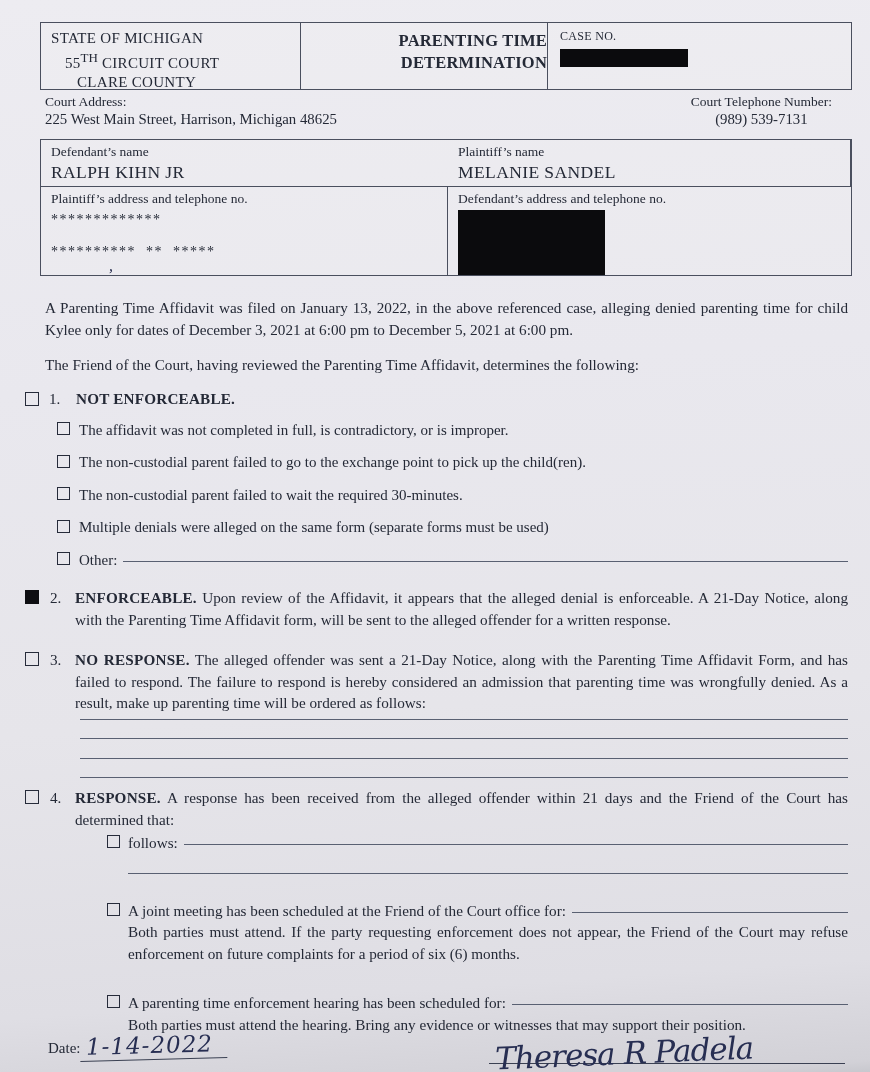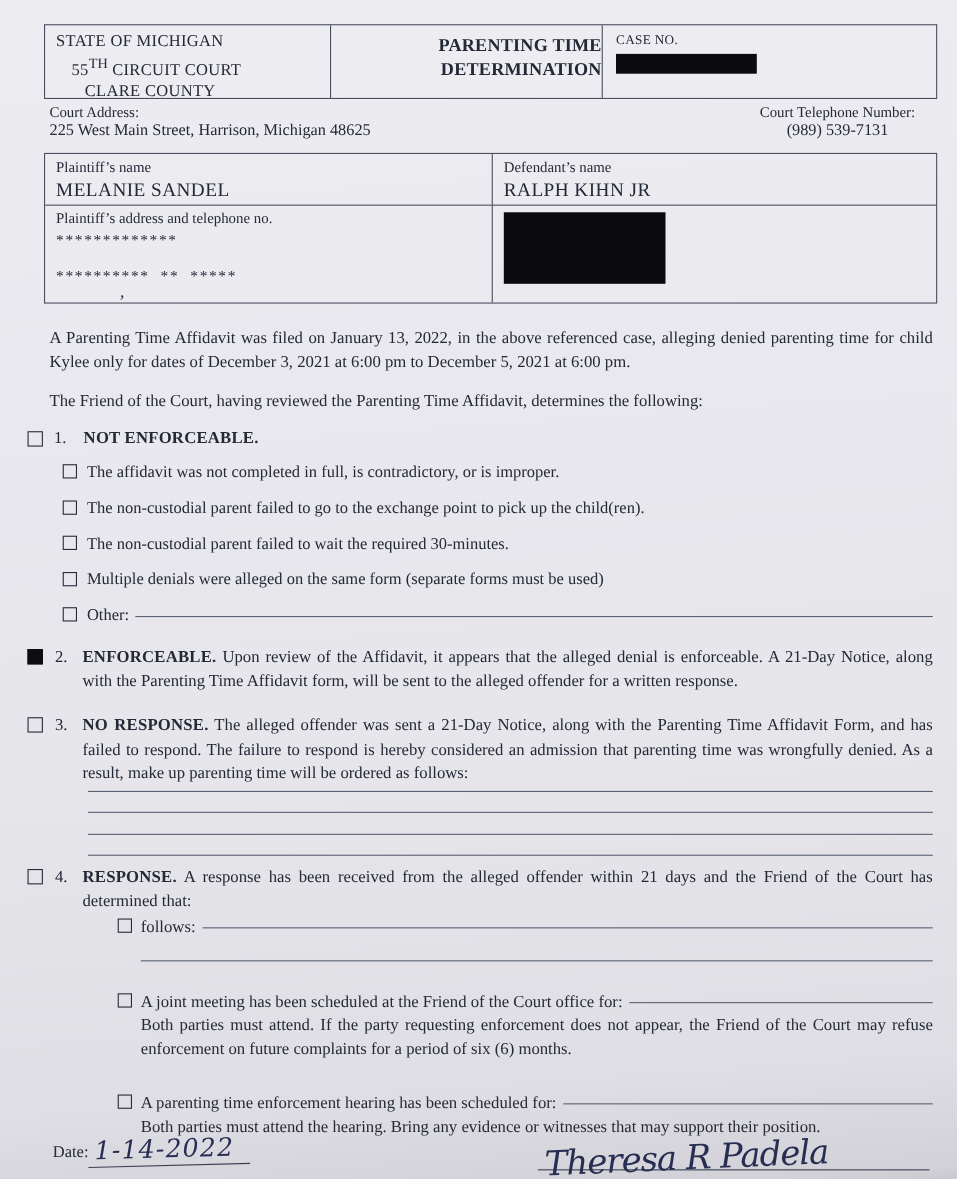--- a/index.html
+++ b/index.html
@@ -121,37 +121,38 @@
       <div class="small-lbl">Court Address:</div>
       <div class="val">225 West Main Street, Harrison, Michigan 48625</div>
     </div>
     <div class="addr-right">
       <div class="small-lbl">Court Telephone Number:</div>
       <div class="val">(989) 539-7131</div>
     </div>
   </div>
 
   <div class="party-table">
+    <div class="pcell b-b row-name">
+      <div class="cell-lbl">Defendant’s name</div>
+      <div class="cell-name">RALPH KIHN JR</div>
+    </div>
     <div class="pcell b-r b-b row-name">
       <div class="cell-lbl">Plaintiff’s name</div>
       <div class="cell-name">MELANIE SANDEL</div>
-    </div>
-    <div class="pcell b-b row-name">
-      <div class="cell-lbl">Defendant’s name</div>
-      <div class="cell-name">RALPH KIHN JR</div>
     </div>
     <div class="pcell b-r row-addr">
       <div class="cell-lbl">Plaintiff’s address and telephone no.</div>
       <div class="stars stars-l1">*************</div>
       <div class="stars-wrap">
         <div class="stars stars-l2">**********  **  *****</div>
         <span class="hand-comma">,</span>
       </div>
     </div>
     <div class="pcell row-addr">
+      <div class="cell-lbl">Defendant’s address and telephone no.</div>
       <div class="redact-def"></div>
     </div>
   </div>
 
   <div class="intro">
     <p class="p1">A Parenting Time Affidavit was filed on January 13, 2022, in the above referenced case, alleging denied parenting time for child Kylee only for dates of December 3, 2021 at 6:00 pm to December 5, 2021 at 6:00 pm.</p>
     <p class="p2">The Friend of the Court, having reviewed the Parenting Time Affidavit, determines the following:</p>
   </div>
 
   <div class="sections">

